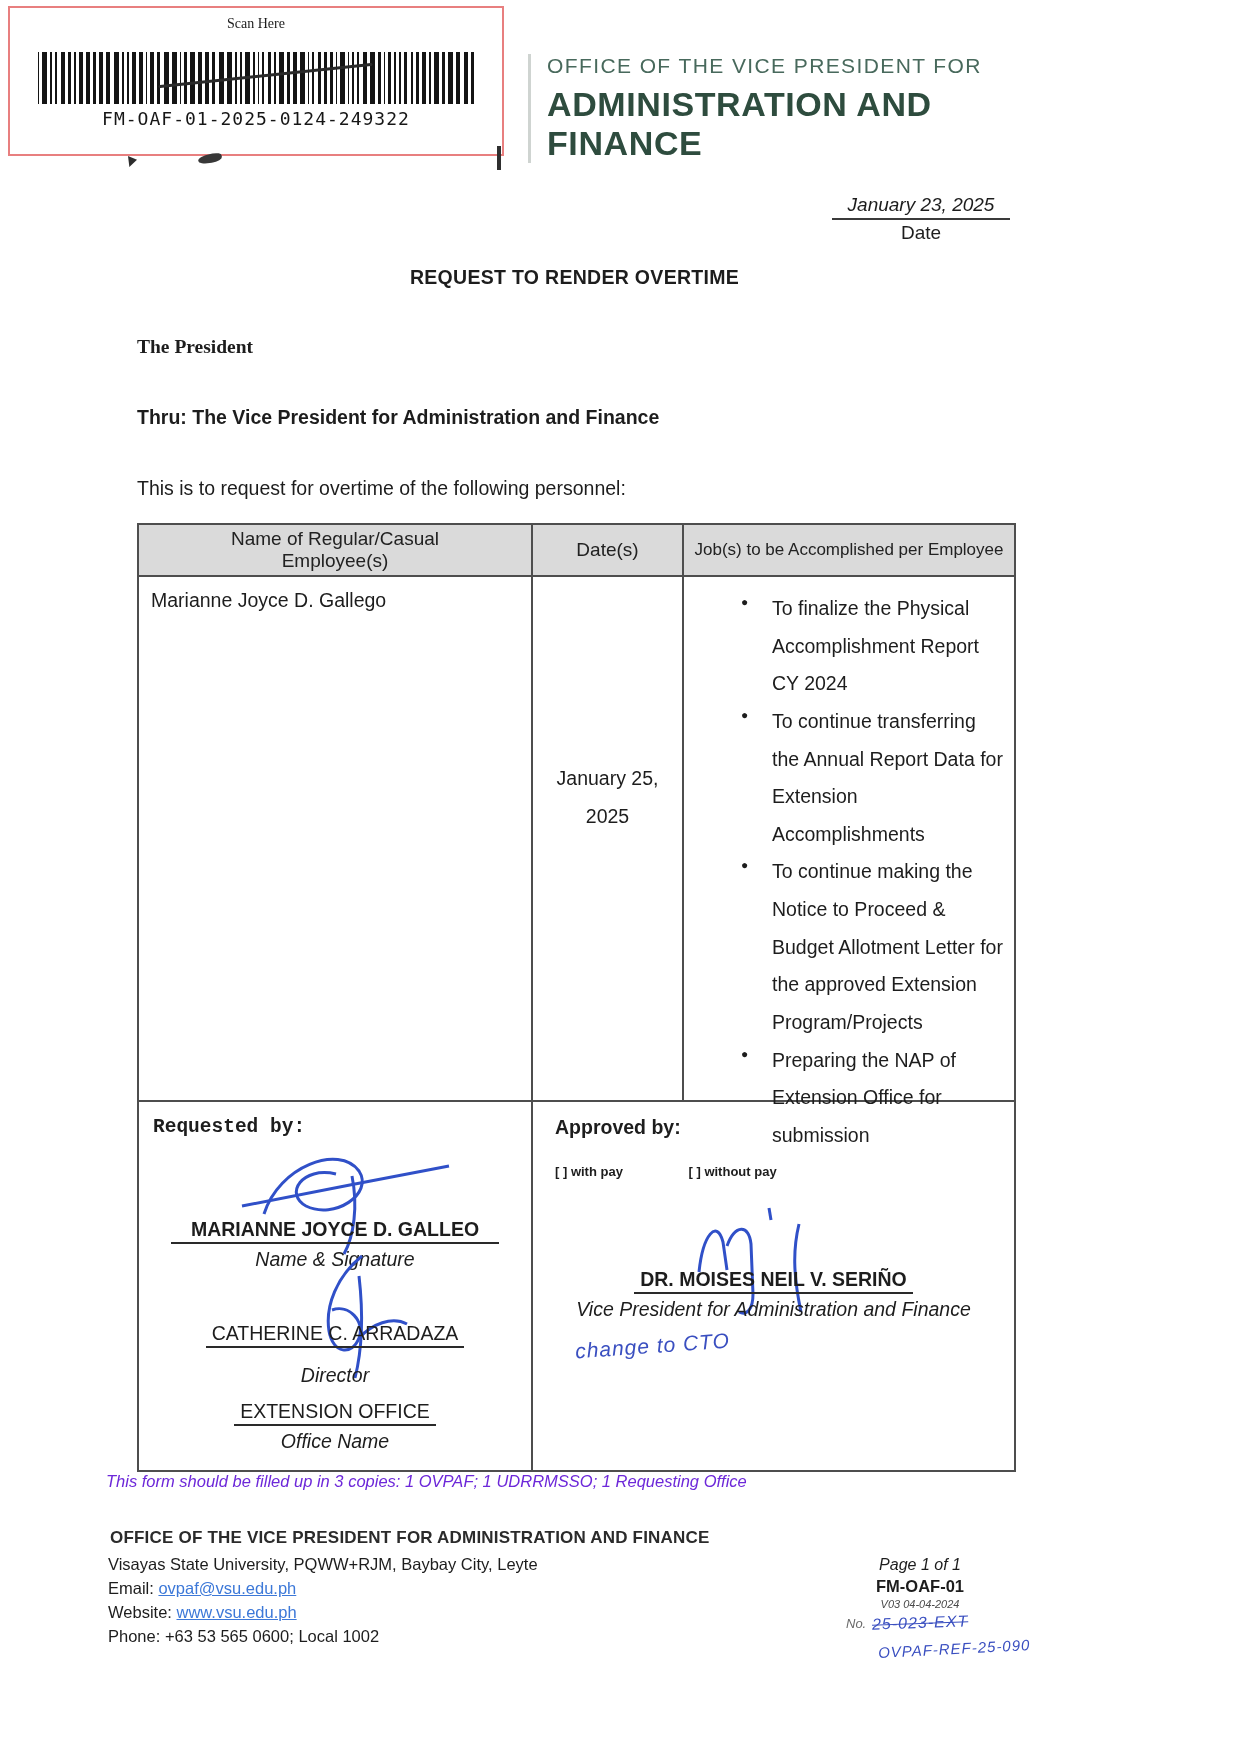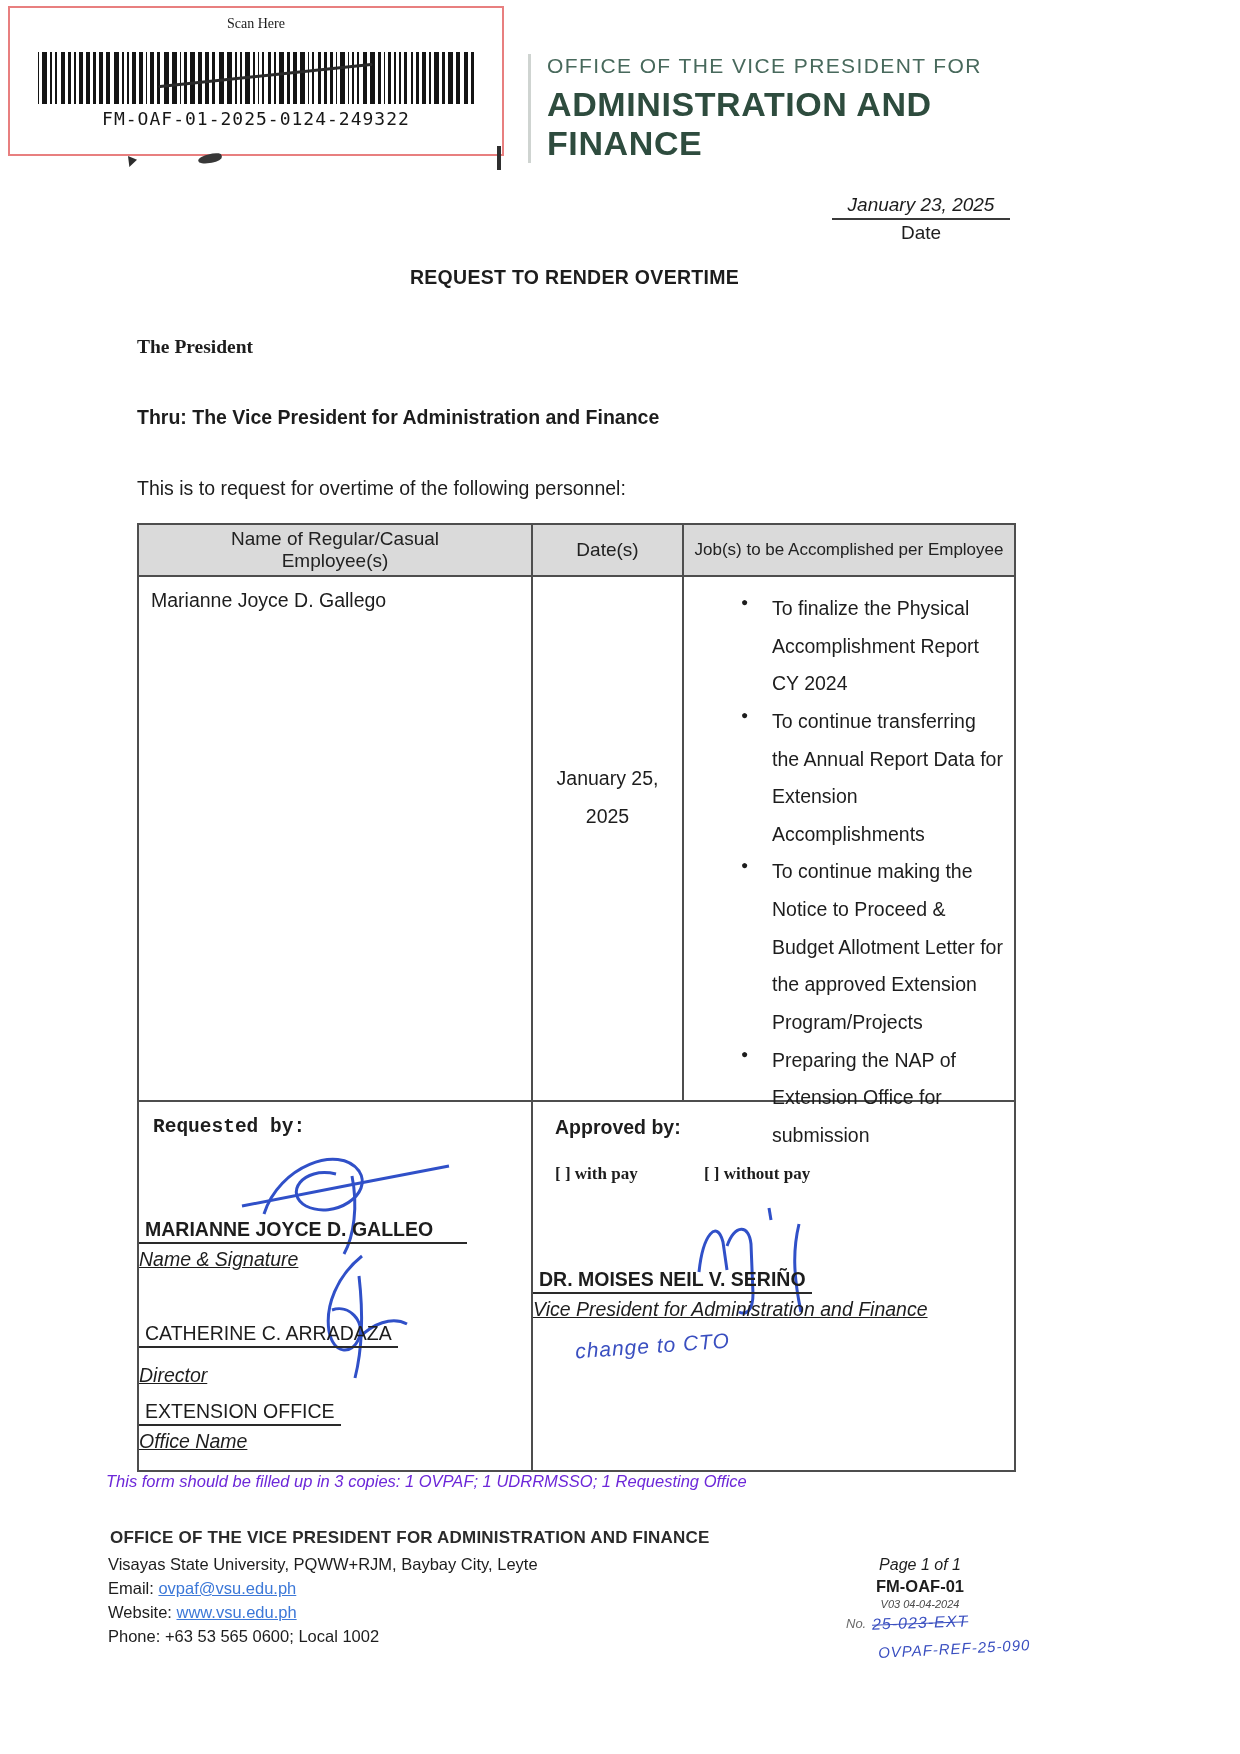--- a/index.html
+++ b/index.html
@@ -53,24 +53,24 @@
   .jobs-cell { padding:13px 6px 12px 0; }
   .jobs-cell ul { margin:0 0 0 88px; padding:0; list-style:none; font-size:19.5px; line-height:1.93; }
   .jobs-cell li { position:relative; }
   .jobs-cell li::before { content:"●"; position:absolute; left:-31px; top:1px; font-size:12px; }
 
   
   .t-sign { height:368px; border-top:2px solid #4e4e4e; }
   .sig-cell { position:relative; }
   .sig-label { position:absolute; font-weight:bold; font-size:19.5px; }
   .u { border-bottom:2px solid #2a2a2a; padding:0 6px 1px 6px; display:inline-block; }
-  .center-line { position:absolute; width:100%; font-size:19.5px;text-decoration:underline; }
+  .center-line { position:absolute; width:100%; text-align:center; font-size:19.5px; }
   .italic { font-style:italic; }
   .sig-svg { position:absolute; pointer-events:none; }
-  .pay-line { position:absolute; font-weight:bold; font-size:17px;font-family:Liberation Serif, serif; }
+  .pay-line { position:absolute; font-weight:bold; font-size:13px; }
   .pay-line span + span { margin-left:62px; }
   .handnote { position:absolute; color:#3a4fc0; font-size:21px; font-style:italic; transform:rotate(-4deg); letter-spacing:1px; }
 
   
   .copies-note { left:106px; top:1472px; font-style:italic; font-size:16.5px; color:#6d28d9; }
   .f-office { left:110px; top:1528px; font-weight:bold; font-size:17px; color:#2b2b2b; letter-spacing:0.2px; }
   .f-address { left:108px; top:1555px; font-size:16.5px; }
   .f-line { left:108px; font-size:16.5px; }
   .f-link { color:#3c78d8; text-decoration:underline; cursor:pointer; }
   .pg-block { left:858px; top:1556px; width:124px; text-align:center; }

